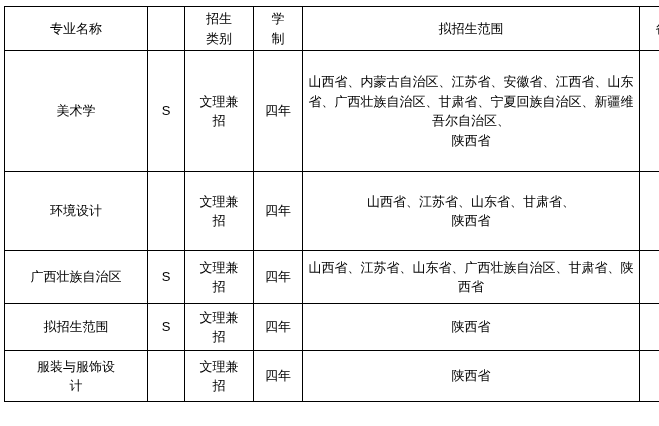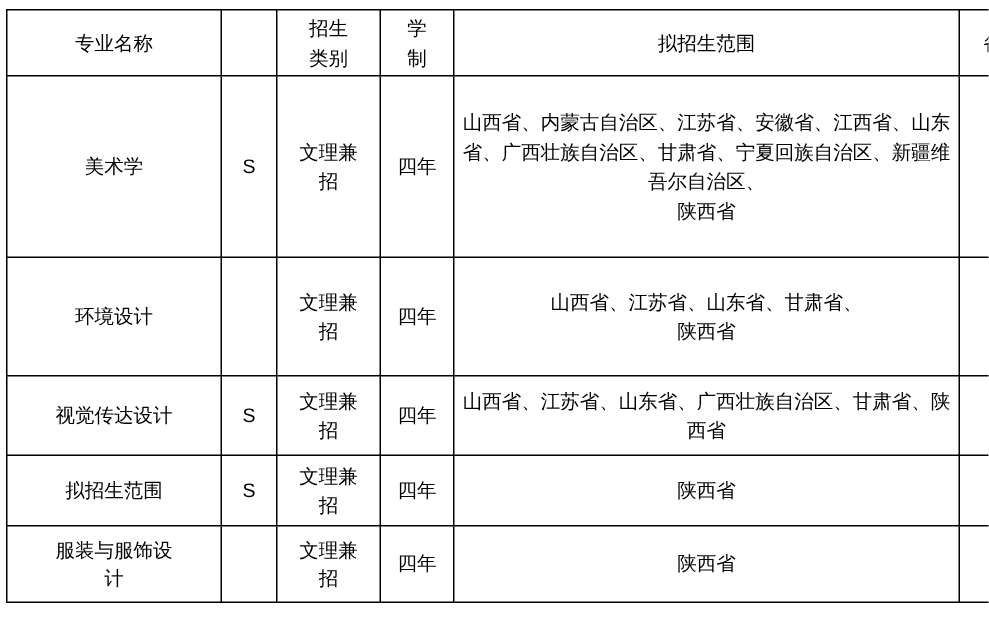--- a/index.html
+++ b/index.html
@@ -86,21 +86,21 @@
       </tr>
       <tr class="row-env">
         <td>环境设计</td>
         <td></td>
         <td>文理兼<br>招</td>
         <td>四年</td>
         <td class="scope-cell">山西省、江苏省、山东省、甘肃省、<br>陕西省</td>
         <td></td>
       </tr>
       <tr class="row-visual">
-        <td>视觉传达设计</td>
+        <td>广西壮族自治区</td>
         <td>S</td>
         <td>文理兼<br>招</td>
         <td>四年</td>
         <td class="scope-cell">山西省、江苏省、山东省、广西壮族自治区、甘肃省、陕西省</td>
         <td></td>
       </tr>
       <tr class="row-product">
         <td>拟招生范围</td>
         <td>S</td>
         <td>文理兼<br>招</td>

